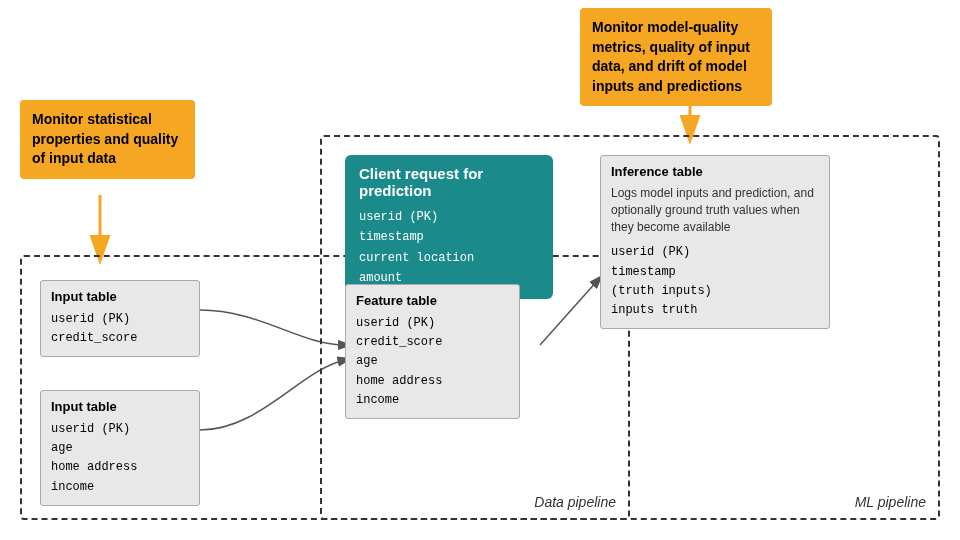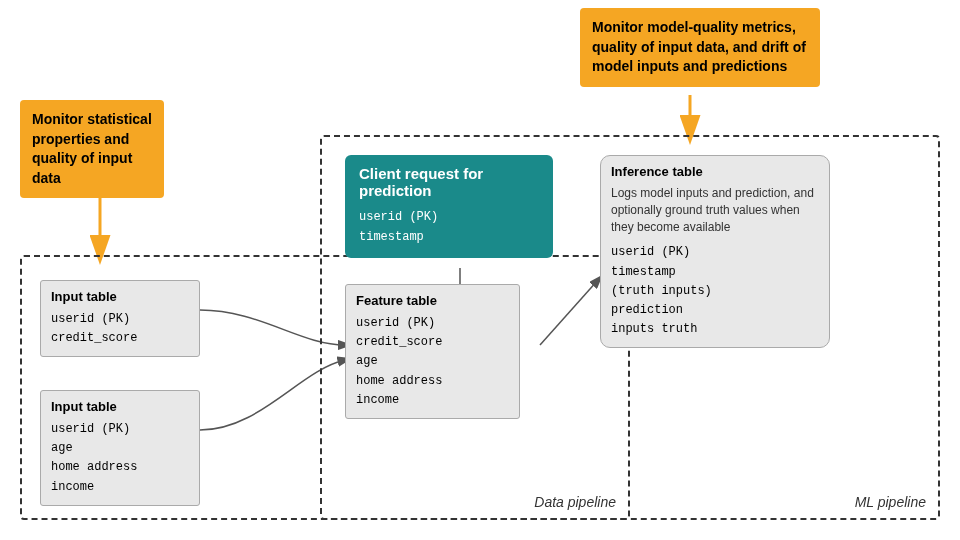--- a/index.html
+++ b/index.html
@@ -26,27 +26,27 @@
       font-size: 14px;
       font-weight: bold;
       padding: 10px 12px;
       border-radius: 4px;
       line-height: 1.4;
     }
 
     .callout-left {
       top: 100px;
       left: 20px;
-      width: 144px;
+      width: 175px;
     }
 
     .callout-right {
       top: 8px;
       left: 580px;
-      width: 240px;
+      width: 192px;
     }
 
     
     .dashed-container {
       position: absolute;
       border: 2px dashed #333;
       border-radius: 4px;
     }
 
     .data-pipeline {
@@ -141,21 +141,20 @@
       top: 284px;
       left: 345px;
       width: 175px;
     }
 
     
     .inference-table {
       top: 155px;
       left: 600px;
       width: 230px;
-      border-radius: 10px;
     }
 
     
     .arrows-svg {
       position: absolute;
       top: 0;
       left: 0;
       width: 960px;
       height: 540px;
       pointer-events: none;
@@ -204,20 +203,22 @@
 
   <div class="dashed-container data-pipeline">
     <span class="pipeline-label">Data pipeline</span>
   </div>
 
   <div class="client-request-box">
     <div class="table-title">Client request for prediction</div>
     <div class="table-fields">
       <div>userid (PK)</div>
       <div>timestamp</div>
+      <div>current location</div>
+      <div>amount</div>
     </div>
   </div>
 
   <div class="table-box input-table-1">
     <div class="table-title">Input table</div>
     <div class="table-fields">
       <div>userid (PK)</div>
       <div>credit_score</div>
     </div>
   </div>
@@ -243,18 +244,17 @@
     </div>
   </div>
 
   <div class="table-box inference-table">
     <div class="table-title">Inference table</div>
     <div style="font-size:12px; color:#333; margin-bottom:8px; line-height:1.4;">Logs model inputs and prediction, and optionally ground truth values when they become available</div>
     <div class="table-fields">
       <div>userid (PK)</div>
       <div>timestamp</div>
       <div>(truth inputs)</div>
-      <div>prediction</div>
       <div>inputs truth</div>
     </div>
   </div>
 
 </div>
 
 </body></html>

